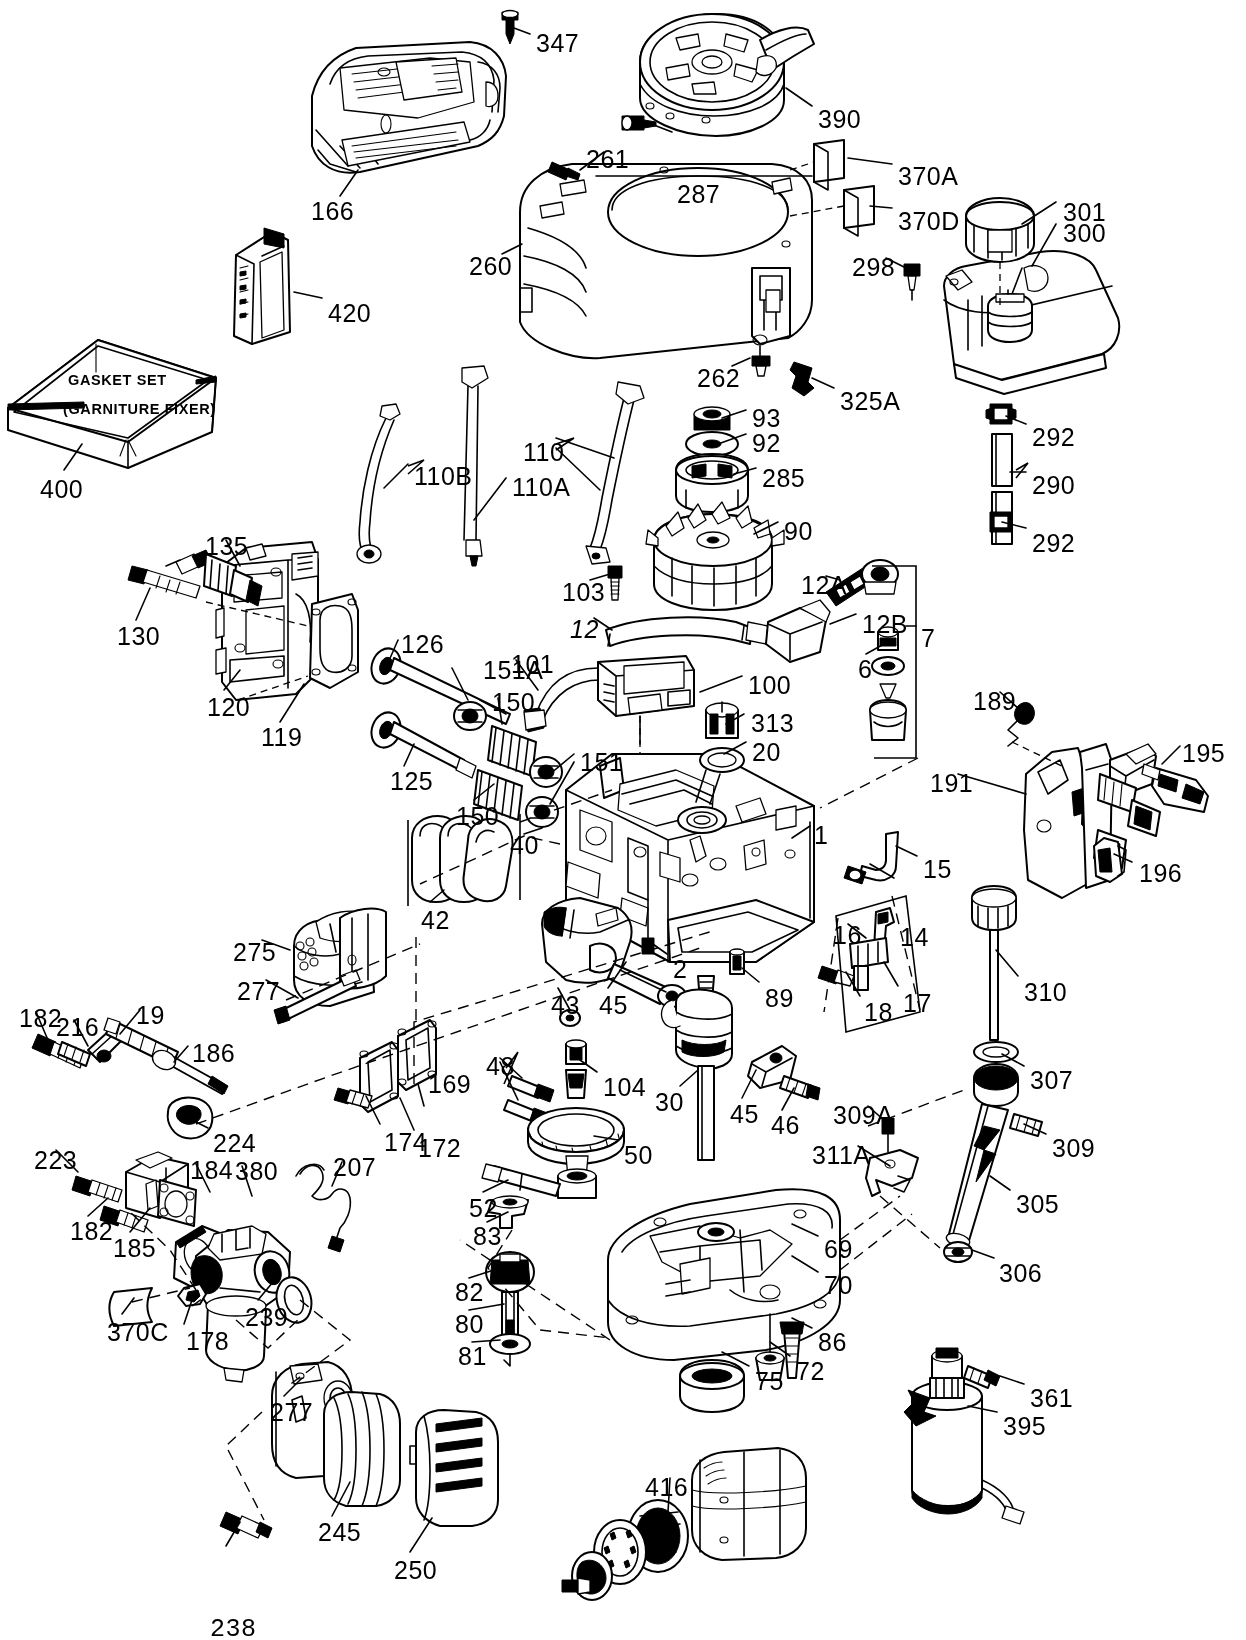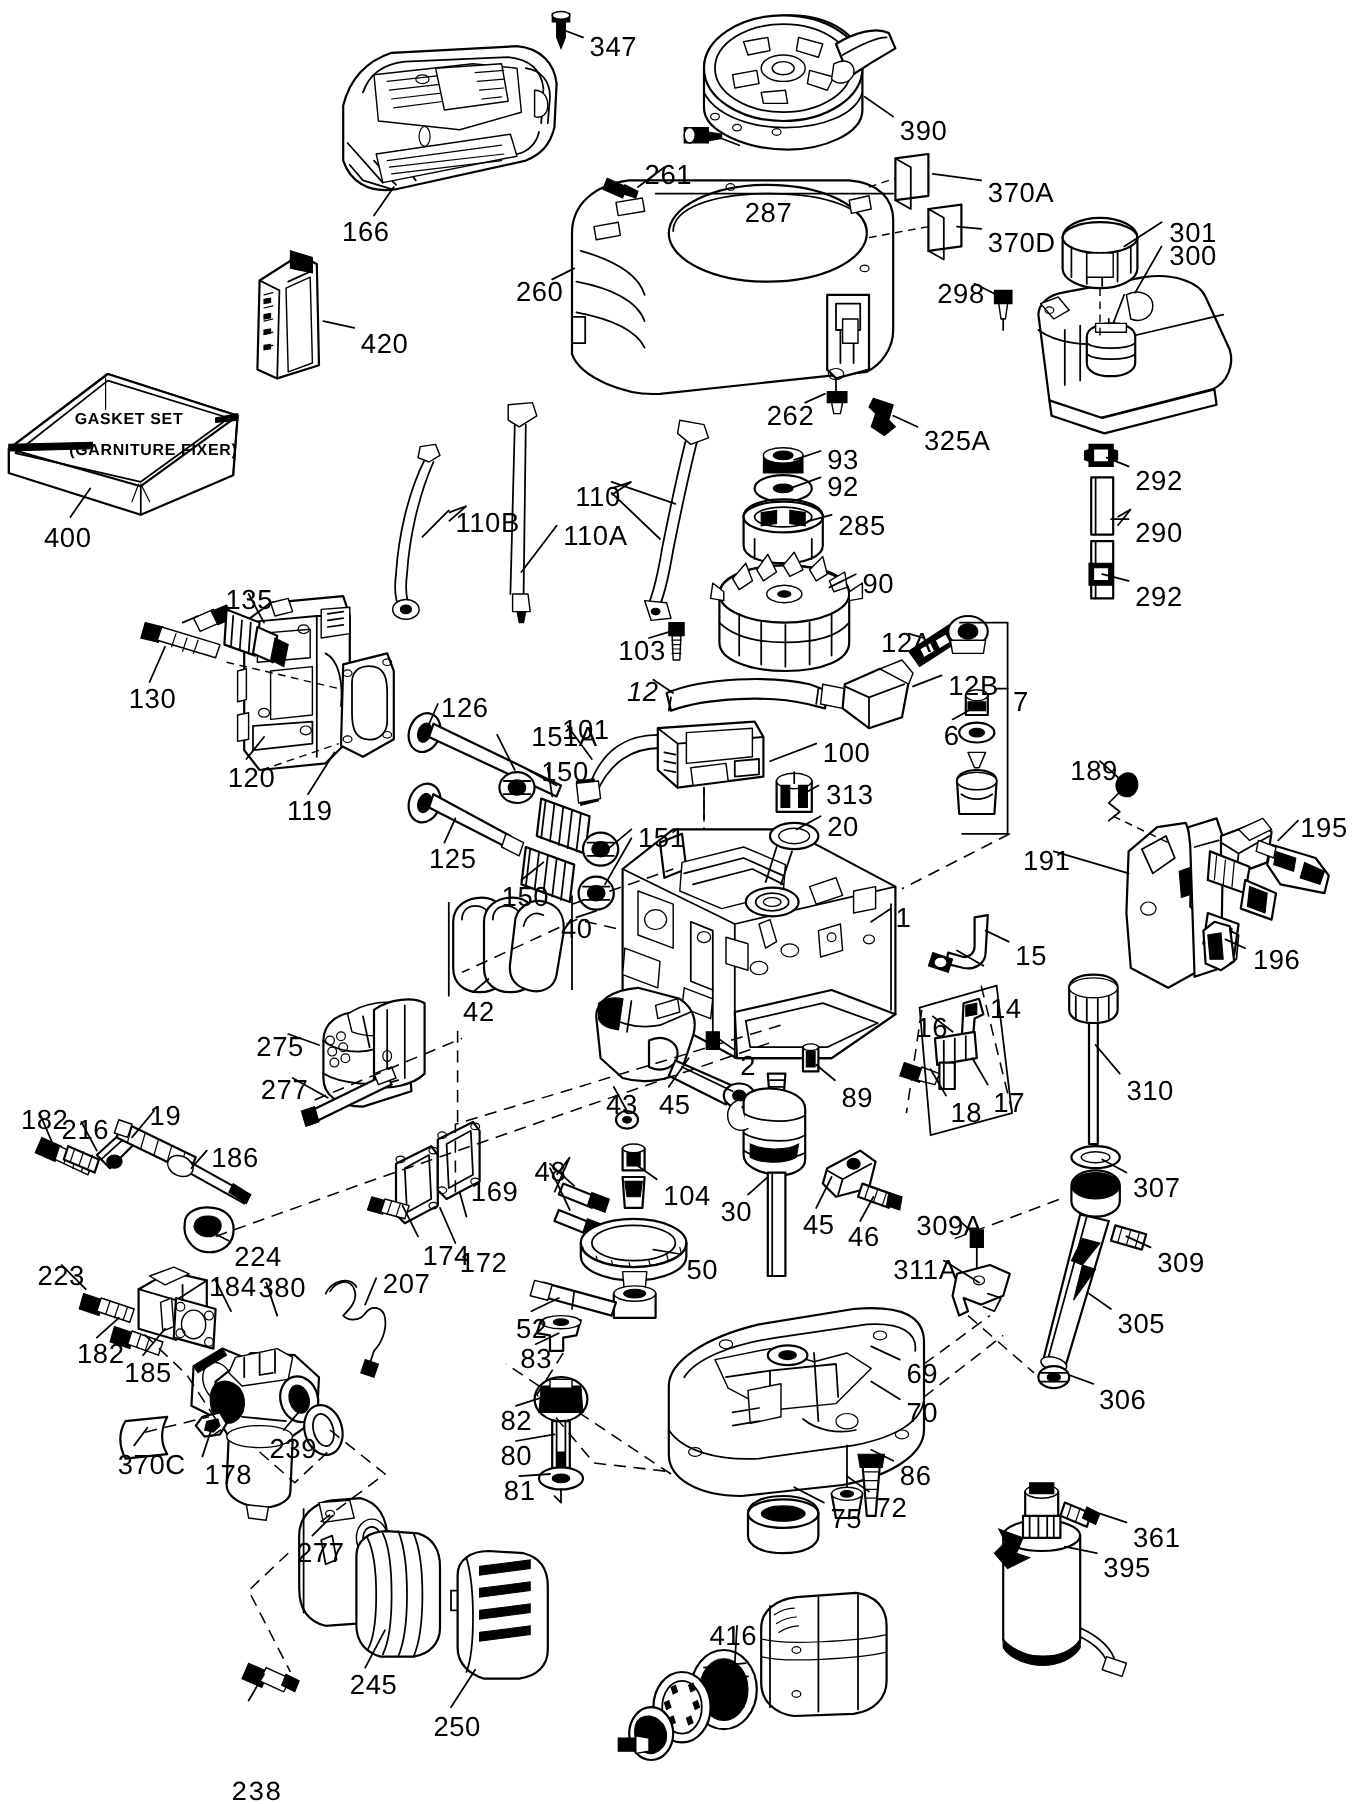--- a/index.html
+++ b/index.html
@@ -1080,21 +1080,21 @@
       <div class="lbl" style="left: 765px; top: 986px;">89</div>
       <div class="lbl" style="left: 421px; top: 908px;">42</div>
       <div class="lbl" style="left: 233px; top: 940px;">275</div>
       <div class="lbl" style="left: 237px; top: 979px;">277</div>
       <div class="lbl" style="left: 551px; top: 993px;">43</div>
       <div class="lbl" style="left: 599px; top: 993px;">45</div>
       <div class="lbl" style="left: 655px; top: 1090px;">30</div>
       <div class="lbl" style="left: 730px; top: 1102px;">45</div>
       <div class="lbl" style="left: 771px; top: 1113px;">46</div>
       <div class="lbl" style="left: 923px; top: 857px;">15</div>
-      <div class="lbl" style="left: 900px; top: 905px;">14</div>
+      <div class="lbl" style="left: 900px; top: 925px;">14</div>
       <div class="lbl" style="left: 833px; top: 923px;">16</div>
       <div class="lbl" style="left: 903px; top: 991px;">17</div>
       <div class="lbl" style="left: 864px; top: 1000px;">18</div>
       <div class="lbl" style="left: 973px; top: 689px;">189</div>
       <div class="lbl" style="left: 930px; top: 771px;">191</div>
       <div class="lbl" style="left: 1182px; top: 741px;">195</div>
       <div class="lbl" style="left: 1139px; top: 861px;">196</div>
       <div class="lbl" style="left: 1024px; top: 980px;">310</div>
       <div class="lbl" style="left: 1030px; top: 1068px;">307</div>
       <div class="lbl" style="left: 833px; top: 1103px;">309A</div>
@@ -1108,21 +1108,21 @@
       <div class="lbl" style="left: 192px; top: 1041px; text-align: right;">186</div>
       <div class="lbl" style="left: 428px; top: 1072px;">169</div>
       <div class="lbl" style="left: 418px; top: 1136px;">172</div>
       <div class="lbl" style="left: 384px; top: 1130px;">174</div>
       <div class="lbl" style="left: 213px; top: 1131px;">224</div>
       <div class="lbl" style="left: 34px; top: 1148px;">223</div>
       <div class="lbl" style="left: 70px; top: 1219px;">182</div>
       <div class="lbl" style="left: 113px; top: 1236px;">185</div>
       <div class="lbl" style="left: 190px; top: 1158px;">184</div>
       <div class="lbl" style="left: 235px; top: 1159px;">380</div>
-      <div class="lbl" style="left: 348px; top: 1155px;">207</div>
+      <div class="lbl" style="left: 333px; top: 1155px;">207</div>
       <div class="lbl" style="left: 245px; top: 1305px;">239</div>
       <div class="lbl" style="left: 186px; top: 1329px;">178</div>
       <div class="lbl" style="left: 107px; top: 1320px;">370C</div>
       <div class="lbl" style="left: 270px; top: 1400px;">277</div>
       <div class="lbl" style="left: 210px; top: 1617px; font-family: Liberation Mono, monospace;">238</div>
       <div class="lbl" style="left: 318px; top: 1520px;">245</div>
       <div class="lbl" style="left: 394px; top: 1558px;">250</div>
       <div class="lbl" style="left: 486px; top: 1054px;">48</div>
       <div class="lbl" style="left: 603px; top: 1075px;">104</div>
       <div class="lbl" style="left: 624px; top: 1143px;">50</div>

